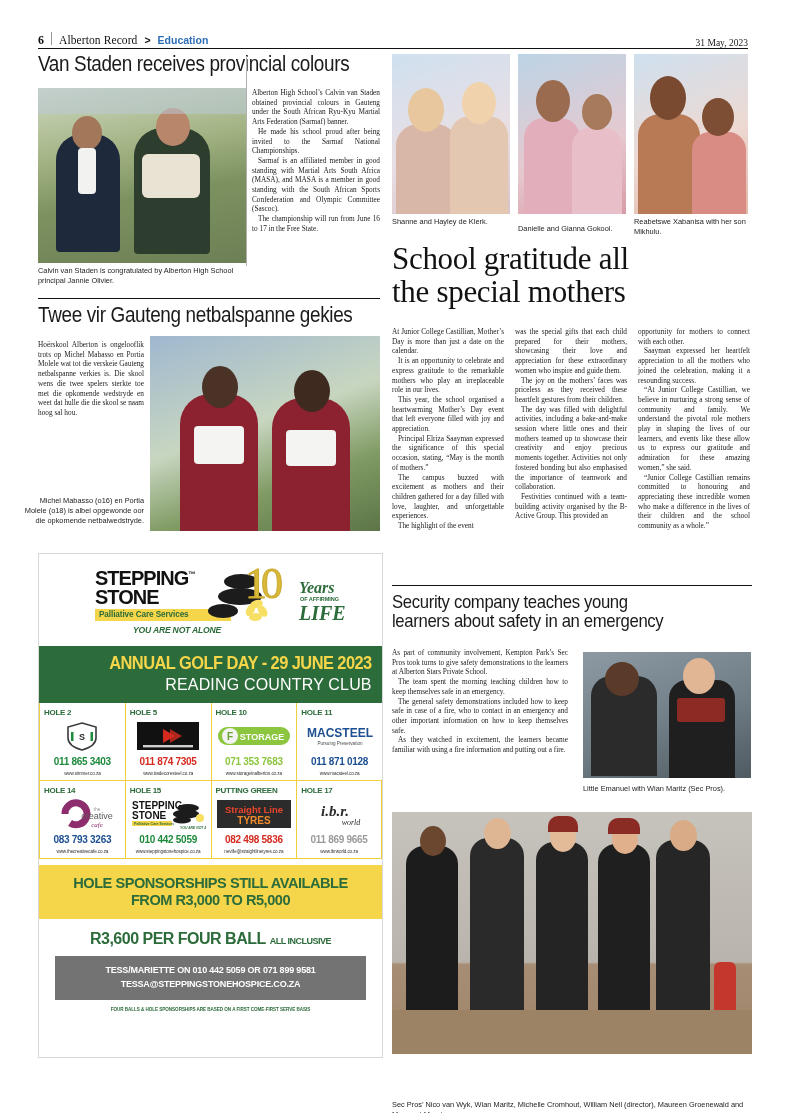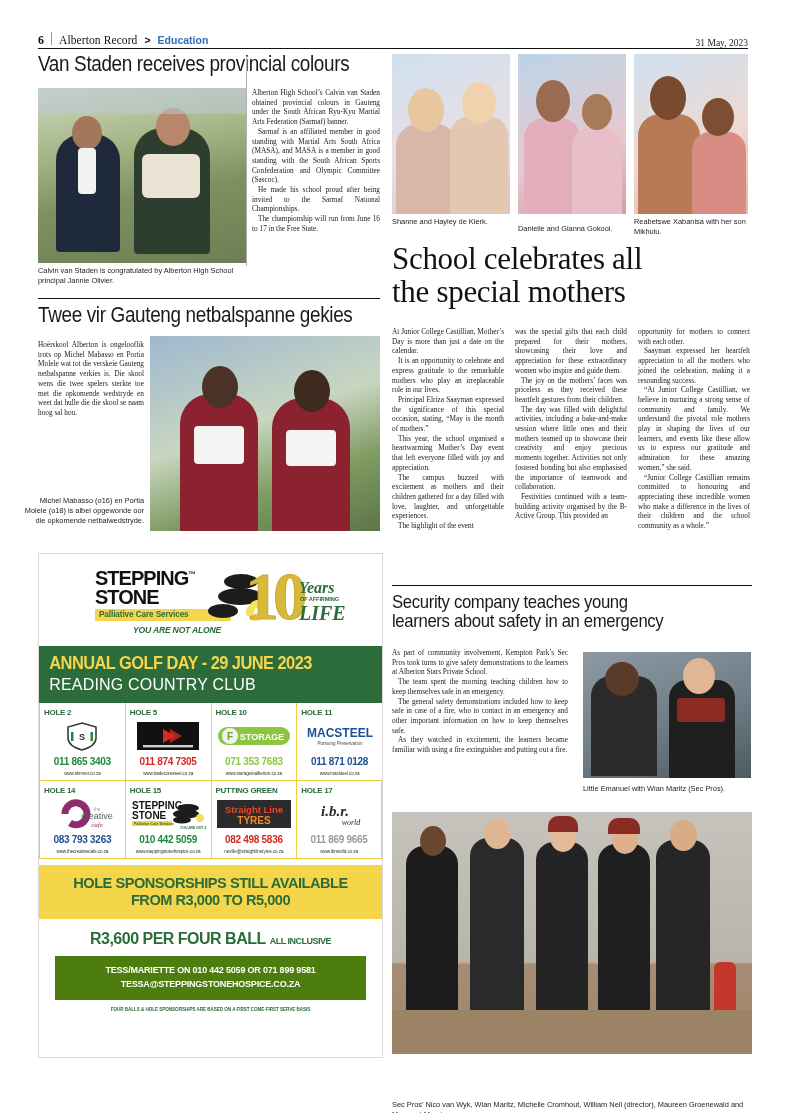--- a/index.html
+++ b/index.html
@@ -118,41 +118,41 @@
   .stone { position:absolute; background:#1c1c1c; border-radius:50%; }
   .st1 { left:22px; top:0px;  width:34px; height:15px; }
   .st2 { left:16px; top:14px; width:44px; height:17px; }
   .st3 { left:6px;  top:30px; width:30px; height:14px; }
   .flower { position:absolute; left:42px; top:26px; width:26px; height:26px; }
   .petal { position:absolute; width:13px; height:8px; background:#f7df63; border-radius:50%; }
 
   .ten-wrap { position:absolute; right:22px; top:8px; width:115px; height:80px; }
   .ten-digit {
     position:absolute; left:0; top:0;
-    font-family:"Liberation Serif",serif; font-weight:bold; font-size:68px;
+    font-family:"Liberation Serif",serif; font-weight:normal; font-size:44px;
     color:#d8b93c; line-height:1; letter-spacing:-6px;
     -webkit-text-stroke:1px #c9a82d;
   }
   .ten-years {
     position:absolute; left:54px; top:18px;
     font-family:"Liberation Serif",serif; font-weight:bold; font-style:italic;
     font-size:16px; color:#2c6b3a; line-height:1;
   }
   .ten-aff {
     position:absolute; left:55px; top:34px;
     font-family:"Liberation Sans",sans-serif; font-weight:bold;
     font-size:5.6px; color:#2c6b3a; letter-spacing:-.1px;
   }
   .ten-life {
     position:absolute; left:54px; top:41px;
     font-family:"Liberation Serif",serif; font-weight:bold; font-style:italic;
     font-size:20px; color:#2c6b3a; line-height:1;
   }
 
-  .ad-green-bar { background:#2c6b3a; padding:7px 0 8px; text-align:left; }
+  .ad-green-bar { background:#2c6b3a; padding:7px 0 8px; text-align:right; }
   .agb-1 {
     font-family:"Liberation Sans",sans-serif; font-weight:bold; font-size:17.5px;
     color:#f5d54a; letter-spacing:-.6px; transform:scaleX(.94);
   }
   .agb-2 {
     font-family:"Liberation Sans",sans-serif; font-size:17px;
     color:#ffffff; letter-spacing:.2px; transform:scaleX(.94); margin-top:1px;
   }
 
   .holes { display:grid; grid-template-columns:repeat(4,1fr); }
@@ -184,21 +184,21 @@
     color:#2c6b3a; letter-spacing:-.5px; line-height:1.12; transform:scaleX(.94);
   }
   .ad-four {
     text-align:center; padding:11px 0 8px;
     font-family:"Liberation Sans",sans-serif; font-weight:bold;
     color:#2c6b3a; letter-spacing:-.5px;
   }
   .af-big { font-size:16px; }
   .af-small { font-size:9px; }
   .ad-contact {
-    margin:0 16px; background:#4d7c0f; text-align:center; padding:8px 0 8px;
+    margin:0 16px; background:#737373; text-align:center; padding:8px 0 8px;
     font-family:"Liberation Sans",sans-serif; font-weight:bold; color:#fff;
     font-size:9px; line-height:1.55; letter-spacing:-.2px;
   }
   .ad-fine {
     text-align:center; padding:7px 0 0;
     font-family:"Liberation Sans",sans-serif; font-weight:bold;
     font-size:4.6px; color:#2c6b3a; letter-spacing:-.05px;
   }
 
   
@@ -232,22 +232,22 @@
     <div class="ph-shape" style="left:96px;top:40px;width:76px;height:126px;border-radius:28px 28px 4px 4px;background:#2d3e2e;"></div>
     <div class="ph-shape" style="left:118px;top:20px;width:34px;height:38px;border-radius:50%;background:#b8866a;"></div>
     <div class="ph-shape" style="left:104px;top:66px;width:58px;height:44px;border-radius:6px;background:#e9e3d4;"></div>
     <div class="ph-shape" style="left:0;top:0;width:208px;height:26px;border-radius:0;background:#b9c9d6;opacity:.55;"></div>
   </div>
   <div class="cap" id="a1-cap">Calvin van Staden is congratulated by Alberton High School principal Jannie Olivier.</div>
 
   <div class="vrule" id="a1-rule-v"></div>
   <div class="body-col" id="a1-col">
     <p class="first">Alberton High School’s Calvin van Staden obtained provincial colours in Gauteng under the South African Ryu-Kyu Martial Arts Federation (Sarmaf) banner.</p>
+    <p>He made his school proud after being invited to the Sarmaf National Championships.</p>
     <p>Sarmaf is an affiliated member in good standing with Martial Arts South Africa (MASA), and MASA is a member in good standing with the South African Sports Confederation and Olympic Committee (Sascoc).</p>
-    <p>He made his school proud after being invited to the Sarmaf National Championships.</p>
     <p>The championship will run from June 16 to 17 in the Free State.</p>
   </div>
 
   <div class="hrule" style="left:38px; top:298px; width:342px;"></div>
 
   <div class="hl" id="a2-head">Twee vir Gauteng netbalspanne gekies</div>
 
   <div class="body-col" id="a2-col">
     <p class="first">Hoërskool Alberton is ongelooflik trots op Michel Mabasso en Portia Molele wat tot die verskeie Gauteng netbalspanne verkies is. Die skool wens die twee spelers sterkte toe met die opkomende wedstryde en weet dat hulle die die skool se naam hoog sal hou.</p>
   </div>
@@ -282,29 +282,29 @@
     <div class="ph-shape" style="left:4px;top:60px;width:62px;height:104px;border-radius:22px 22px 0 0;background:#b77a55;"></div>
     <div class="ph-shape" style="left:16px;top:22px;width:36px;height:44px;border-radius:50%;background:#7a4a30;"></div>
     <div class="ph-shape" style="left:58px;top:78px;width:54px;height:86px;border-radius:18px 18px 0 0;background:#d98c84;"></div>
     <div class="ph-shape" style="left:68px;top:44px;width:32px;height:38px;border-radius:50%;background:#7d4e33;"></div>
   </div>
   <div class="cap" id="tr1c">Shanne and Hayley de Klerk.</div>
   <div class="cap" id="tr2c">Danielle and Gianna Gokool.</div>
   <div class="cap" id="tr3c">Reabetswe Xabanisa with her son Mikhulu.</div>
 
   <div id="a3-head">
-    <div>School celebrates all</div>
+    <div>School gratitude all</div>
     <div>the special mothers</div>
   </div>
 
   <div class="body-col" id="a3-c1">
     <p class="first">At Junior College Castillian, Mother’s Day is more than just a date on the calendar.</p>
     <p>It is an opportunity to celebrate and express gratitude to the remarkable mothers who play an irreplaceable role in our lives.</p>
+    <p>This year, the school organised a heartwarming Mother’s Day event that left everyone filled with joy and appreciation.</p>
     <p>Principal Elriza Saayman expressed the significance of this special occasion, stating, “May is the month of mothers.”</p>
-    <p>This year, the school organised a heartwarming Mother’s Day event that left everyone filled with joy and appreciation.</p>
     <p>The campus buzzed with excitement as mothers and their children gathered for a day filled with love, laughter, and unforgettable experiences.</p>
     <p>The highlight of the event</p>
   </div>
   <div class="body-col" id="a3-c2">
     <p class="first">was the special gifts that each child prepared for their mothers, showcasing their love and appreciation for these extraordinary women who inspire and guide them.</p>
     <p>The joy on the mothers’ faces was priceless as they received these heartfelt gestures from their children.</p>
     <p>The day was filled with delightful activities, including a bake-and-make session where little ones and their mothers teamed up to showcase their creativity and enjoy precious moments together. Activities not only fostered bonding but also emphasised the importance of teamwork and collaboration.</p>
     <p>Festivities continued with a team-building activity organised by the B-Active Group. This provided an</p>
   </div>
   <div class="body-col" id="a3-c3">
@@ -318,21 +318,21 @@
 
   <div class="hl" id="a4-head">
     <div>Security company teaches young</div>
     <div>learners about safety in an emergency</div>
   </div>
 
   <div class="body-col" id="a4-c1">
     <p class="first">As part of community involvement, Kempton Park’s Sec Pros took turns to give safety demonstrations to the learners at Alberton Stars Private School.</p>
     <p>The team spent the morning teaching children how to keep themselves safe in an emergency.</p>
     <p>The general safety demonstrations included how to keep safe in case of a fire, who to contact in an emergency and other important information on how to keep themselves safe.</p>
-    <p>As they watched in excitement, the learners became familiar with using a fire extinguisher and putting out a fire.</p>
+    <p>As they watched in excitement, the learners became familiar with using a fire information and putting out a fire.</p>
   </div>
 
   <div class="photo" id="a4-photo">
     <div class="ph-sky" style="background:linear-gradient(160deg,#8d9aa4 0%,#6f7d86 55%,#4f5a61 100%);"></div>
     <div class="ph-shape" style="left:8px;top:24px;width:66px;height:100px;border-radius:20px 20px 0 0;background:#2b2b2b;"></div>
     <div class="ph-shape" style="left:22px;top:10px;width:34px;height:34px;border-radius:50%;background:#5a3a28;"></div>
     <div class="ph-shape" style="left:86px;top:28px;width:66px;height:98px;border-radius:18px 18px 0 0;background:#1f1f1f;"></div>
     <div class="ph-shape" style="left:100px;top:6px;width:32px;height:36px;border-radius:50%;background:#e0b695;"></div>
     <div class="ph-shape" style="left:94px;top:46px;width:48px;height:24px;border-radius:3px;background:#8c2b24;"></div>
   </div>

